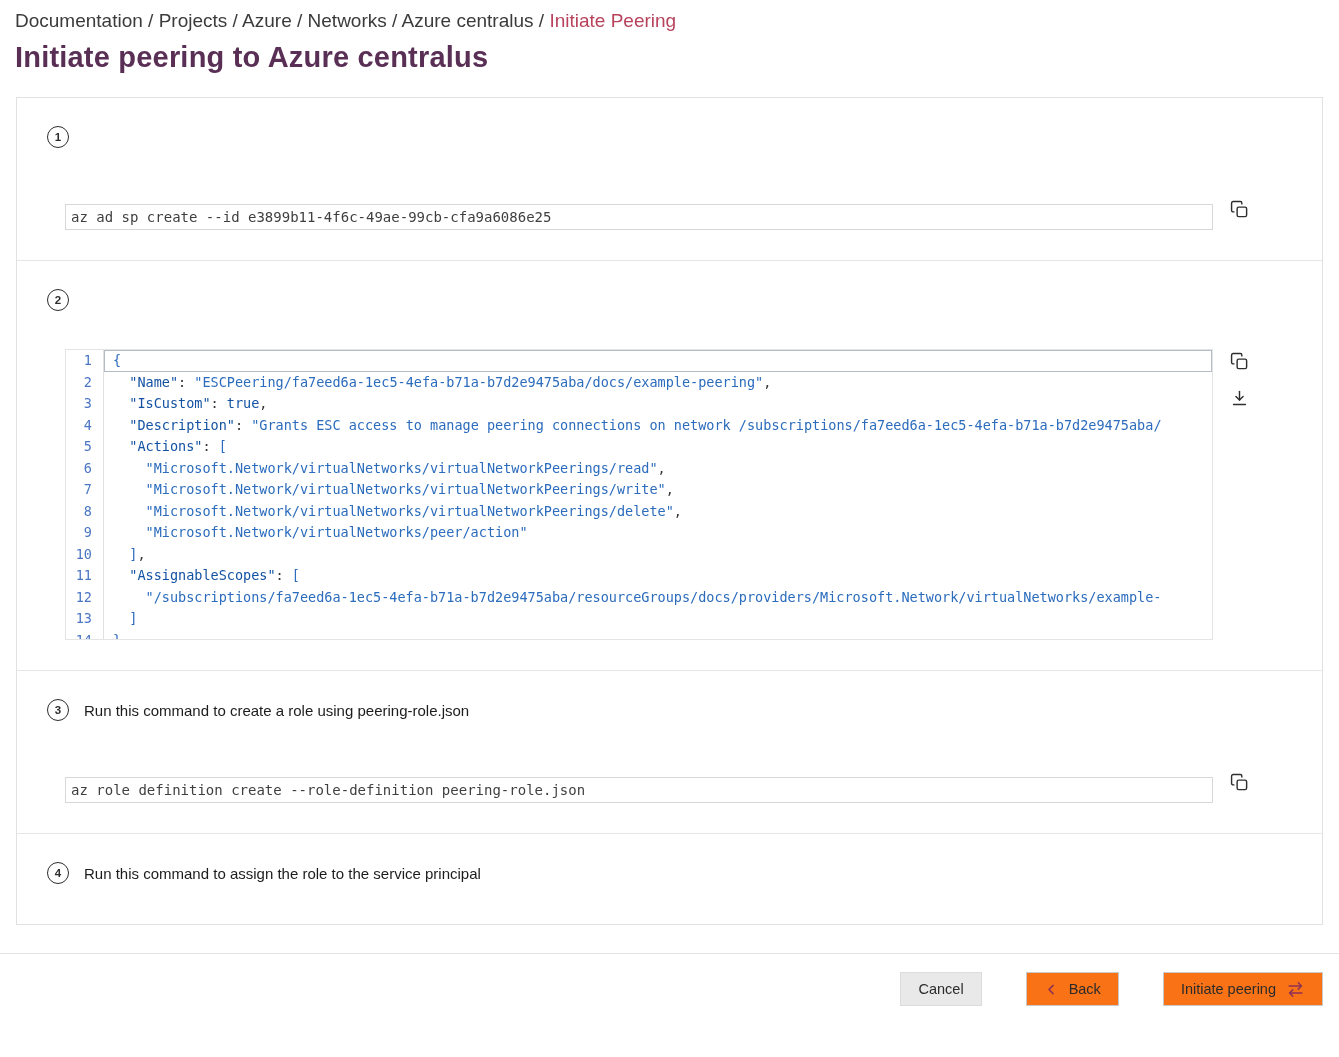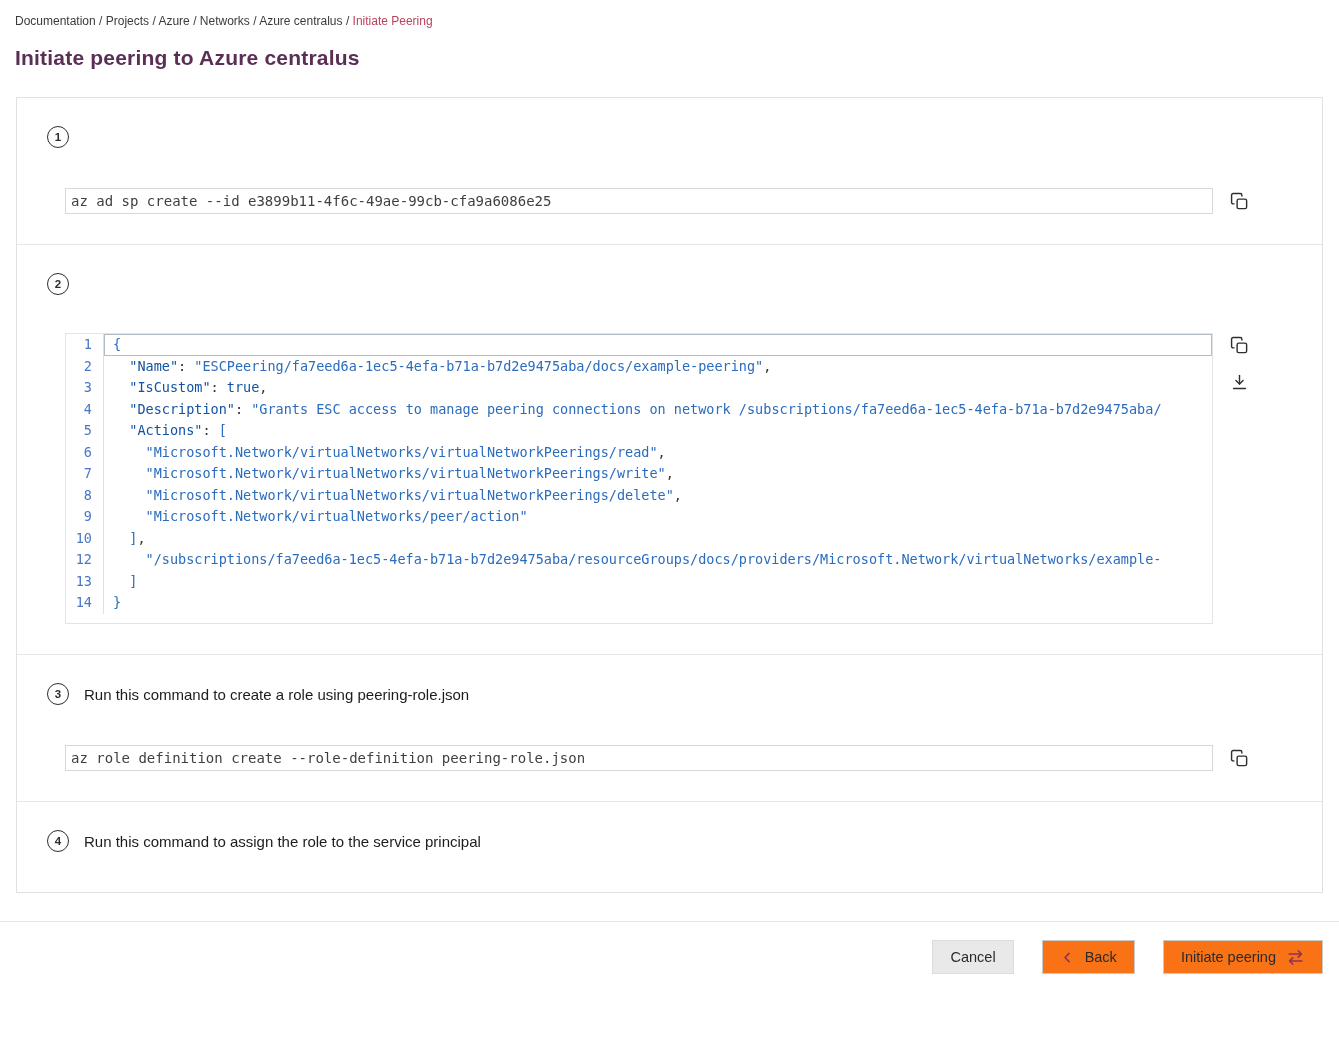--- a/index.html
+++ b/index.html
@@ -12,46 +12,46 @@
     --scroll-blue:#3575e0;
     --divider:#e6e6e6;
   }
   *{box-sizing:border-box;margin:0;padding:0}
   html,body{background:#fff}
   body{
     width:1339px;height:1057px;overflow:hidden;
     font-family:"Liberation Sans",sans-serif;color:#222;
   }
   
-  .breadcrumb{padding:12px 4px 0 15px;font-size:12px;color:#3b3b3b;line-height:18px}
+  .breadcrumb{padding:12px 4px 0 15px;font-size:19px;color:#3b3b3b;line-height:18px}
   .breadcrumb .crumb{color:#3b3b3b;cursor:pointer}
   .breadcrumb .sep{color:#3b3b3b}
   .breadcrumb .current{color:var(--crumb-current)}
   .page-title{
-    font-size:21px;line-height:35px;font-weight:bold;color:var(--title-color);
+    font-size:29px;line-height:35px;font-weight:bold;color:var(--title-color);
     margin:10px 0 12px 15px;letter-spacing:.2px;
   }
   
   .card{margin:22px 16px 0;border:1px solid #e1e1e1;background:#fff}
   .divider{height:1px;background:var(--divider)}
   .step{padding:28px 0 30px}
   .step:last-child{padding-bottom:40px}
   .step-header{display:flex;align-items:center;gap:15px;padding:0 30px}
   .step-num{
     width:22px;height:22px;border-radius:50%;border:1.5px solid #2d2d2d;flex:none;
     display:flex;align-items:center;justify-content:center;
     font-size:11.5px;font-weight:bold;color:#2d2d2d;
   }
   .step-text{font-size:15px;color:#1c1c1c}
   
   .command-row{display:flex;align-items:center;gap:15px;margin:40px 72px 0 48px}
   .command-input{
     flex:1;height:26px;line-height:24px;border:1px solid #d8d8d8;background:#fff;
     font-family:"DejaVu Sans Mono",monospace;font-size:14px;color:#3f3f3f;
-    padding:0 5px;white-space:pre;overflow:hidden;cursor:text;
+    padding:0 5px;white-space:pre;overflow:hidden;cursor:text;margin-top:16px;
   }
   .command-input.scrolled{box-shadow:0 3px 0 0 var(--scroll-blue)}
   .icon-btn{
     width:22px;height:22px;flex:none;border:none;background:none;padding:0;
     color:#2f2f2f;cursor:pointer;display:flex;align-items:center;justify-content:center;
   }
   
   .editor-row{display:flex;align-items:flex-start;gap:15px;margin:38px 72px 0 48px}
   .editor{flex:1;height:291px;overflow:hidden;border:1px solid #e4e4e4;background:#fff;cursor:text}
   .cm-row{display:flex;height:21.5px;line-height:21.5px;font-family:"DejaVu Sans Mono",monospace;font-size:13.5px}
@@ -62,21 +62,21 @@
   .cm-line{flex:1;padding-left:9px;white-space:pre;overflow:hidden}
   .cm-row.active .cm-line{box-shadow:inset 0 0 0 1px #b4bcc6}
   .tok-k{color:var(--code-key)}
   .tok-b{color:var(--code-key)}
   .tok-s{color:var(--code-str)}
   .tok-br{color:var(--code-str)}
   .tok-p{color:#333}
   .editor-icons{display:flex;flex-direction:column;gap:15px;padding-top:1px}
   
   .footer-hr{height:1px;background:#e3e3e3;margin-top:28px}
-  .footer{display:flex;justify-content:flex-end;align-items:center;gap:28px;padding:18px 16px 0}
+  .footer{display:flex;justify-content:flex-end;align-items:center;gap:44px;padding:18px 16px 0}
   .btn{
     height:34px;display:flex;align-items:center;gap:10px;
     font-family:"Liberation Sans",sans-serif;font-size:14.5px;color:#2b2b2b;
     background:#f97316;border:1px solid #c9c9c9;padding:0 17px;cursor:pointer;
   }
   .btn-cancel{background:#e9e9e9;border-color:#dcdcdc}
   .btn .accent-ic{color:var(--maroon);display:flex;align-items:center}
 </style>
 </head>
 <body>
@@ -143,20 +143,24 @@
             <div class="cm-gutter">8</div>
             <div class="cm-line"><span class="tok-p">    </span><span class="tok-s">"Microsoft.Network/virtualNetworks/virtualNetworkPeerings/delete"</span><span class="tok-p">,</span></div>
           </div>
           <div class="cm-row">
             <div class="cm-gutter">9</div>
             <div class="cm-line"><span class="tok-p">    </span><span class="tok-s">"Microsoft.Network/virtualNetworks/peer/action"</span></div>
           </div>
           <div class="cm-row">
             <div class="cm-gutter">10</div>
             <div class="cm-line"><span class="tok-p">  </span><span class="tok-br">]</span><span class="tok-p">,</span></div>
+          </div>
+          <div class="cm-row">
+            <div class="cm-gutter">11</div>
+            <div class="cm-line"><span class="tok-p">  </span><span class="tok-k">"AssignableScopes"</span><span class="tok-p">: </span><span class="tok-br">[</span></div>
           </div>
           <div class="cm-row">
             <div class="cm-gutter">12</div>
             <div class="cm-line"><span class="tok-p">    </span><span class="tok-s">"/subscriptions/fa7eed6a-1ec5-4efa-b71a-b7d2e9475aba/resourceGroups/docs/providers/Microsoft.Network/virtualNetworks/example-</span></div>
           </div>
           <div class="cm-row">
             <div class="cm-gutter">13</div>
             <div class="cm-line"><span class="tok-p">  </span><span class="tok-br">]</span></div>
           </div>
           <div class="cm-row">

